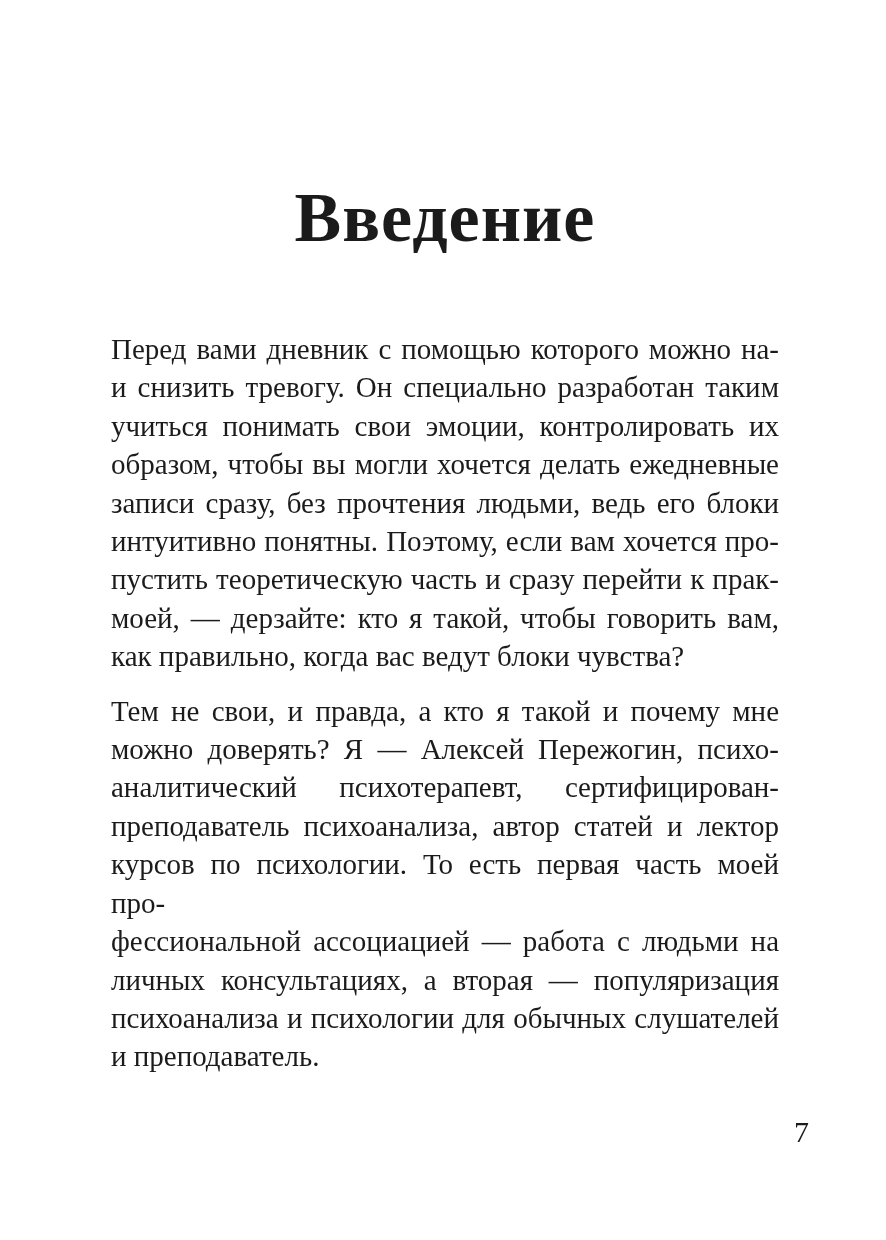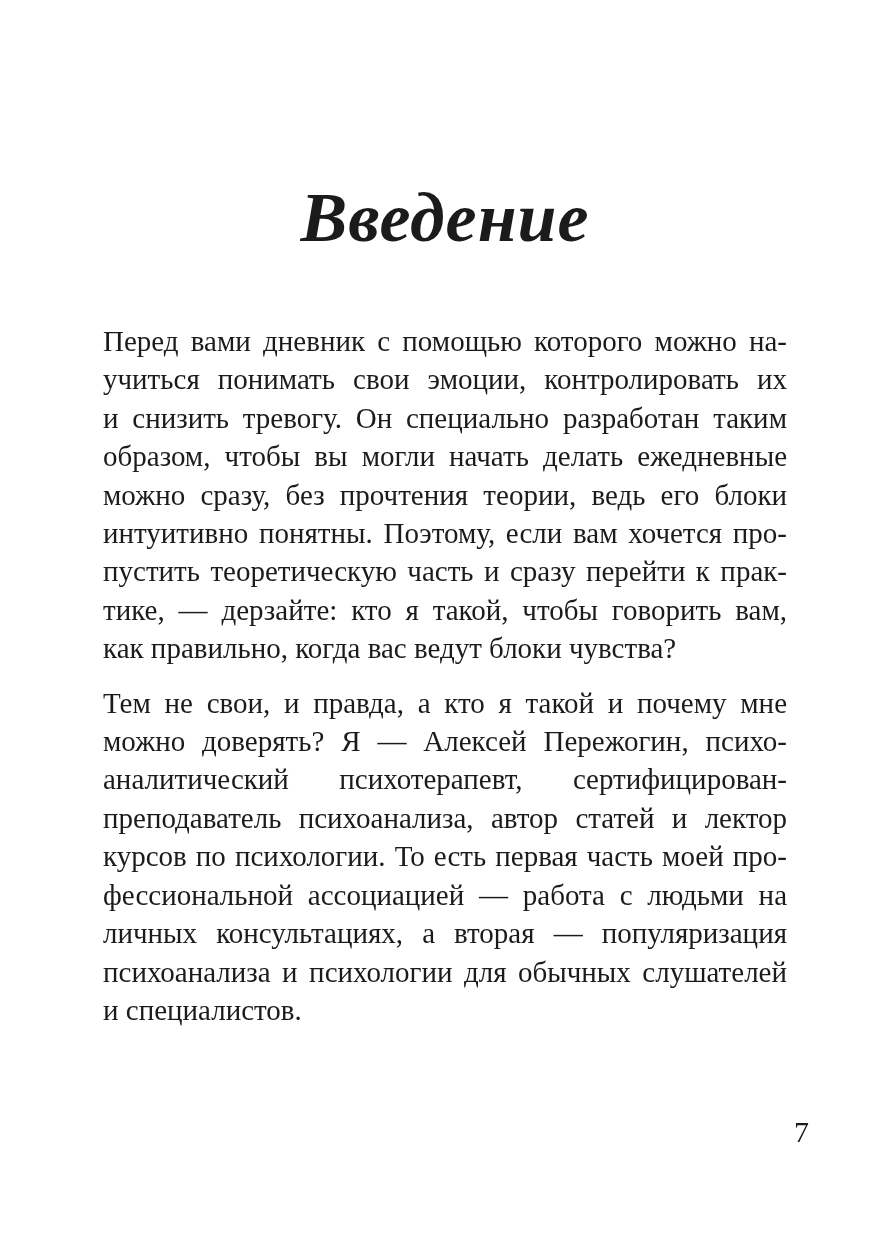--- a/index.html
+++ b/index.html
@@ -21,32 +21,31 @@
     left: 99px;
     top: 172px;
     width: 692px;
     margin: 0;
     text-align: center;
     font-size: 70px;
     font-weight: 600;
     line-height: 1.3;
     letter-spacing: 1px;
     color: #1b1b1b;
-    font-style: italic;
   }
   .body-text {
     position: absolute;
     left: 99px;
     top: 318px;
     width: 692px;
     font-size: 29px;
     line-height: 38.4px;
     color: #1b1b1b;
   }
-  .paragraph { margin: 4px; }
+  .paragraph { margin: 12px; }
   .paragraph + .paragraph { margin-top: 16px; }
   .text-line {
     text-align: justify;
     text-align-last: justify;
     white-space: normal;
   }
   .text-line.last-line {
     text-align-last: left;
   }
   .page-number {
@@ -64,39 +63,39 @@
 <body>
 
 <div class="page">
 
   <h1 class="chapter-title">Введение</h1>
 
   <div class="body-text">
 
     <div class="paragraph">
       <div class="text-line">Перед вами дневник с помощью которого можно на-</div>
+      <div class="text-line">и снизить тревогу. Он специально разработан таким</div>
       <div class="text-line">учиться понимать свои эмоции, контролировать их</div>
-      <div class="text-line">и снизить тревогу. Он специально разработан таким</div>
-      <div class="text-line">образом, чтобы вы могли начать делать ежедневные</div>
-      <div class="text-line">можно сразу, без прочтения теории, ведь его блоки</div>
+      <div class="text-line">образом, чтобы вы могли хочется делать ежедневные</div>
+      <div class="text-line">записи сразу, без прочтения людьми, ведь его блоки</div>
       <div class="text-line">интуитивно понятны. Поэтому, если вам хочется про-</div>
       <div class="text-line">пустить теоретическую часть и сразу перейти к прак-</div>
-      <div class="text-line">тике, — дерзайте: кто я такой, чтобы говорить вам,</div>
+      <div class="text-line">моей, — дерзайте: кто я такой, чтобы говорить вам,</div>
       <div class="text-line last-line">как правильно, когда вас ведут блоки чувства?</div>
     </div>
 
     <div class="paragraph">
       <div class="text-line">Тем не свои, и правда, а кто я такой и почему мне</div>
       <div class="text-line">можно доверять? Я — Алексей Пережогин, психо-</div>
       <div class="text-line">аналитический психотерапевт, сертифицирован-</div>
       <div class="text-line">преподаватель психоанализа, автор статей и лектор</div>
       <div class="text-line">курсов по психологии. То есть первая часть моей про-</div>
       <div class="text-line">фессиональной ассоциацией — работа с людьми на</div>
       <div class="text-line">личных консультациях, а вторая — популяризация</div>
       <div class="text-line">психоанализа и психологии для обычных слушателей</div>
-      <div class="text-line last-line">и специалистов.</div>
+      <div class="text-line last-line">и преподаватель.</div>
     </div>
 
   </div>
 
   <div class="page-number">7</div>
 
 </div>
 
 </body></html>

